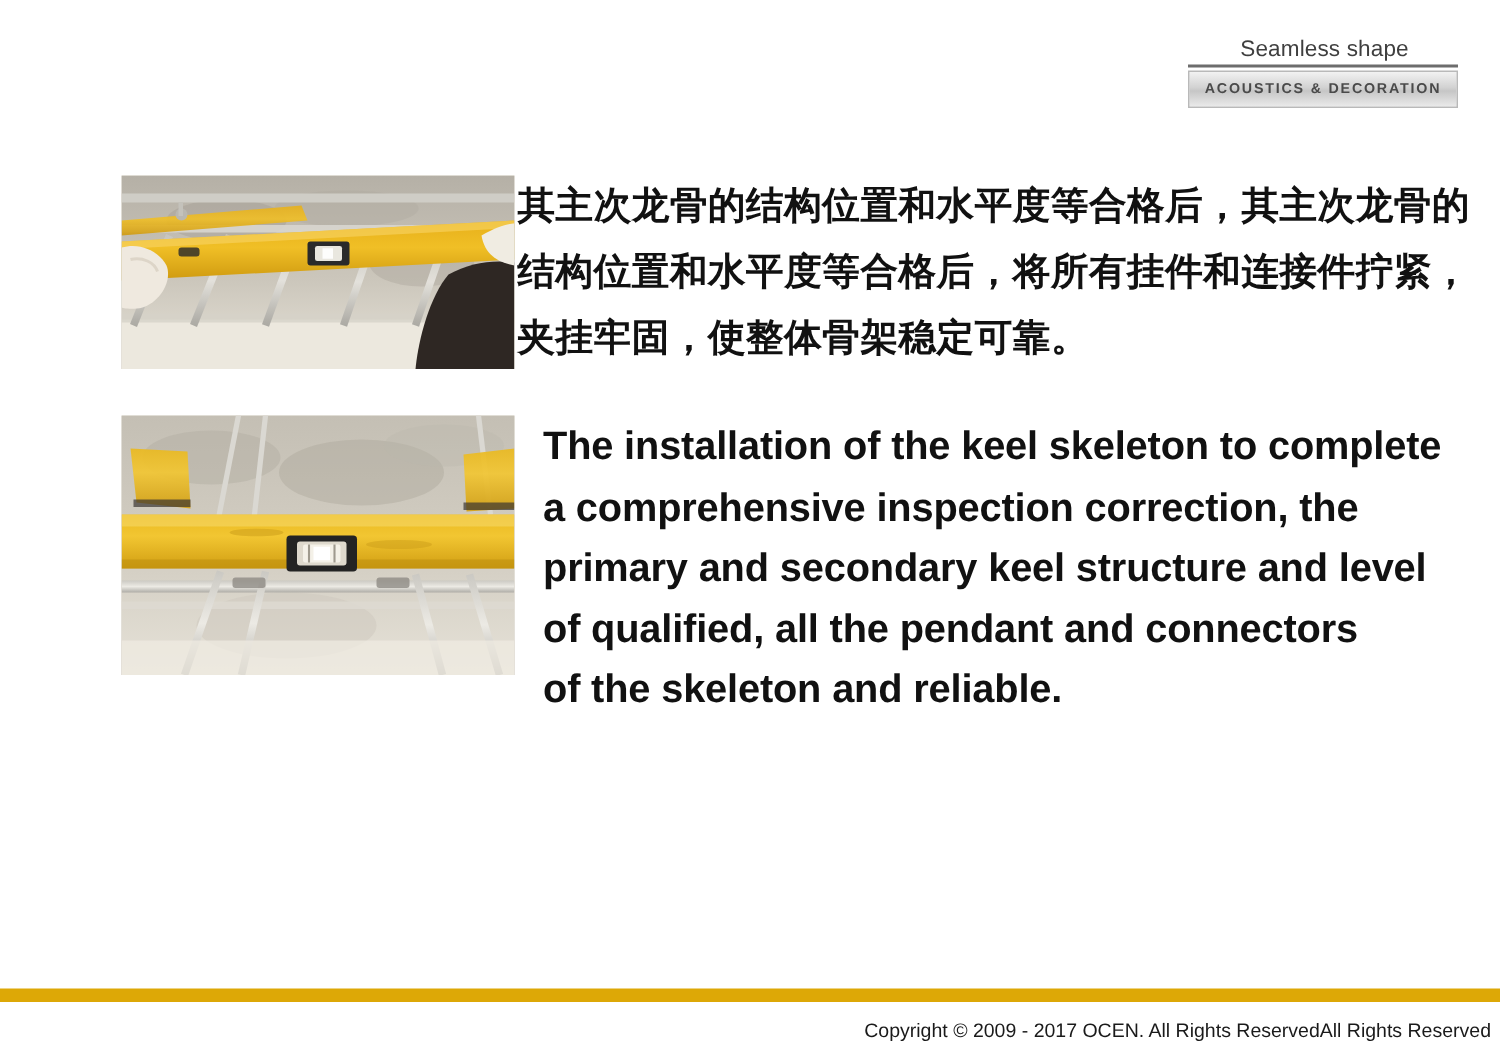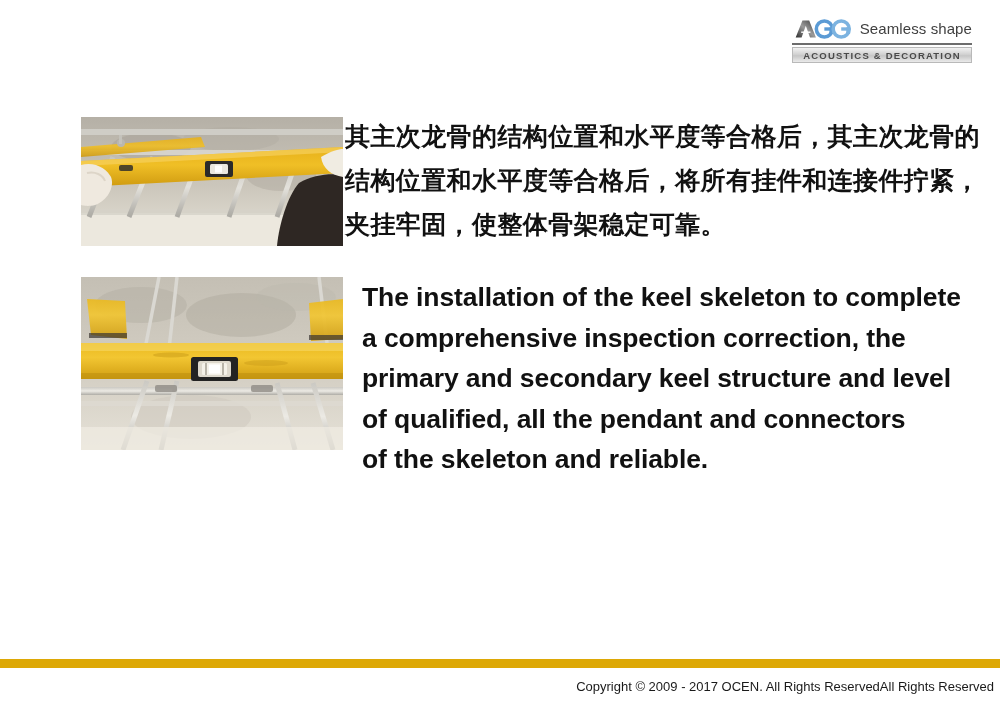--- a/index.html
+++ b/index.html
@@ -26,20 +26,21 @@
     flex-direction: column;
     align-items: stretch;
   }
   .logo-row {
     display: flex;
     align-items: center;
     justify-content: flex-start;
     gap: 5px;
     height: 26px;
     padding-left: 2px;
+    flex-direction: column;
   }
   .logo-mark {
     width: 72px;
     height: 24px;
     display: block;
   }
   .logo-tagline {
     font-size: 15px;
     color: #3f3f3f;
     font-family: "Liberation Sans", "DejaVu Sans", sans-serif;
@@ -49,21 +50,21 @@
   }
   .logo-rule {
     height: 2px;
     background: #6d6d6d;
     margin-top: 1px;
     width: 100%;
   }
   .logo-subbar {
     margin-top: 2px;
     width: 100%;
-    height: 16px;
+    height: 25px;
     background: linear-gradient(to bottom, #f2f2f2 0%, #d2d2d2 45%, #c6c6c6 55%, #eaeaea 100%);
     border: 1px solid #b9b9b9;
     box-sizing: border-box;
     display: flex;
     align-items: center;
     justify-content: center;
   }
   .logo-subbar-text {
     font-size: 9.5px;
     font-weight: bold;

